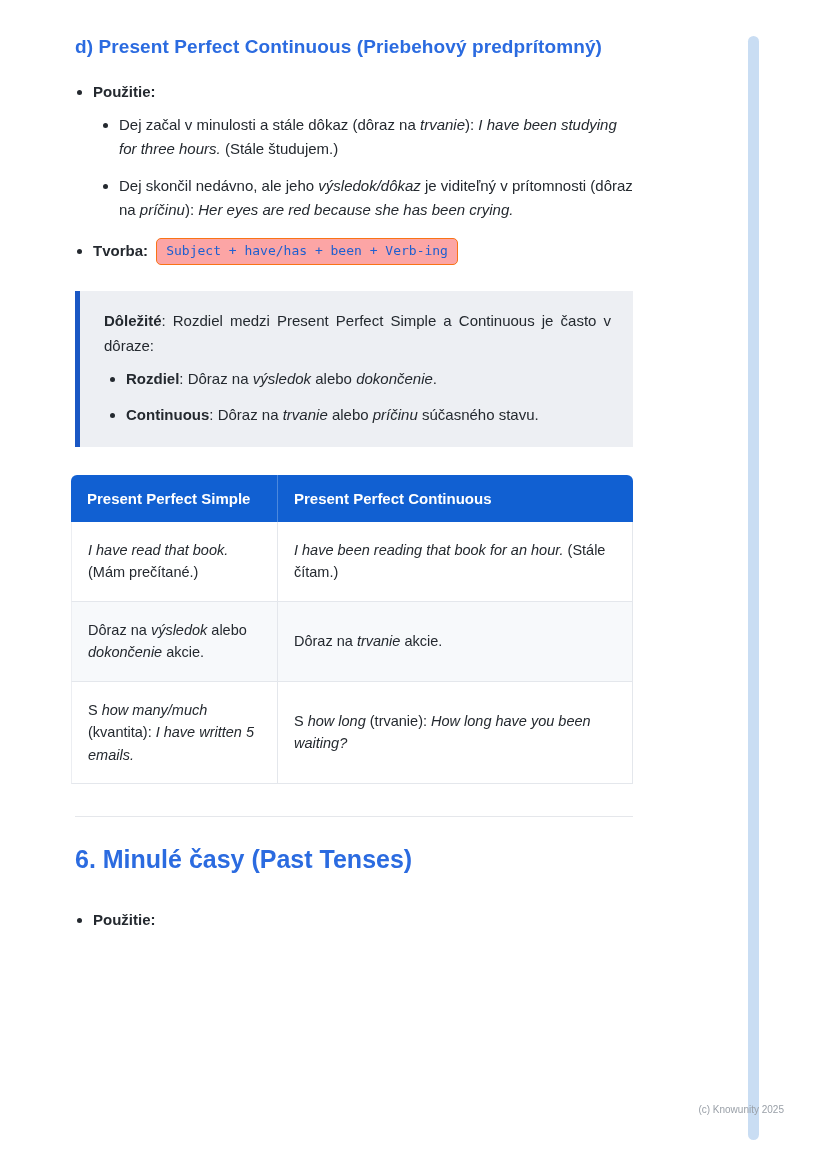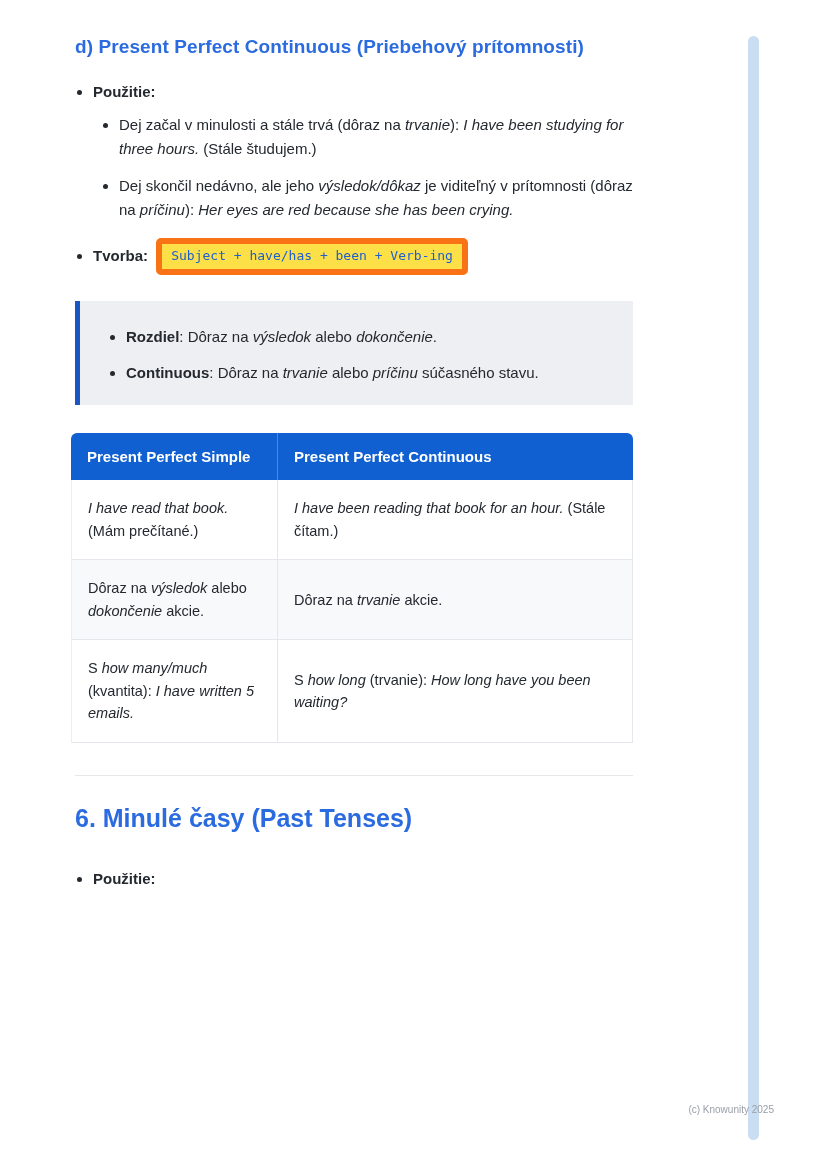--- a/index.html
+++ b/index.html
@@ -38,22 +38,22 @@
 
   ul.l2 { list-style: disc; padding-left: 26px; margin-top: 10px; }
   ul.l2 > li { font-size: 15px; line-height: 1.6; margin-bottom: 13px; font-weight: 400; }
   ul.l2.hollow { list-style: circle; }
 
   .chip {
     display: inline-block;
     font-family: "DejaVu Sans Mono", "Liberation Mono", monospace;
     font-size: 13px;
     color: #1e5fd0;
-    background: #fde047;
-    border: 6px solid #f97316;
+    background: #fca5a5;
+    border: 1px solid #f97316;
     border-radius: 5px;
     padding: 2px 9px 3px;
     margin-left: 4px;
     vertical-align: 1px;
     white-space: nowrap;
   }
 
   .callout {
     margin-top: 26px;
     background: #edeff3;
@@ -99,21 +99,21 @@
   table.cmp tr:nth-child(even) td { background: #f7f9fb; }
 
   hr.divider {
     border: none;
     border-top: 1px solid #e5e7eb;
     margin: 32px 0 28px;
   }
 
   .watermark {
     position: absolute;
-    right: 54px;
+    right: 44px;
     bottom: 56px;
     font-size: 10px;
     color: #9aa0a8;
     z-index: 3;
   }
 
   .scroll-thumb {
     position: absolute;
     left: 748px;
     top: 36px;
@@ -125,37 +125,38 @@
   }
 
   .spacer-bottom { height: 50px; }
 </style>
 </head>
 <body>
 
 <div class="page">
   <div class="content">
 
-    <h3 class="h-blue">d) Present Perfect Continuous (Priebehový prítomnosti)</h3>
+    <h3 class="h-blue">d) Present Perfect Continuous (Priebehový predprítomný)</h3>
 
     <ul class="l1">
       <li>
         <span class="label">Použitie:</span>
         <ul class="l2">
-          <li><span>Dej začal v minulosti a stále trvá (dôraz na </span><span class="it">trvanie</span><span>): </span><span class="it">I have been studying for three hours.</span><span> (Stále študujem.)</span></li>
+          <li><span>Dej začal v minulosti a stále dôkaz (dôraz na </span><span class="it">trvanie</span><span>): </span><span class="it">I have been studying for three hours.</span><span> (Stále študujem.)</span></li>
           <li><span>Dej skončil nedávno, ale jeho </span><span class="it">výsledok/dôkaz</span><span> je viditeľný v prítomnosti (dôraz na </span><span class="it">príčinu</span><span>): </span><span class="it">Her eyes are red because she has been crying.</span></li>
         </ul>
       </li>
       <li>
         <span class="label">Tvorba:</span>
         <code class="chip">Subject + have/has + been + Verb-ing</code>
       </li>
     </ul>
 
     <div class="callout">
+      <p><span class="bd">Dôležité</span><span>: Rozdiel medzi Present Perfect Simple a Continuous je často v dôraze:</span></p>
       <ul>
         <li><span class="bd">Rozdiel</span><span>: Dôraz na </span><span class="it">výsledok</span><span> alebo </span><span class="it">dokončenie</span><span>.</span></li>
         <li><span class="bd">Continuous</span><span>: Dôraz na </span><span class="it">trvanie</span><span> alebo </span><span class="it">príčinu</span><span> súčasného stavu.</span></li>
       </ul>
     </div>
 
     <table class="cmp">
       <thead>
         <tr>
           <th>Present Perfect Simple</th>

